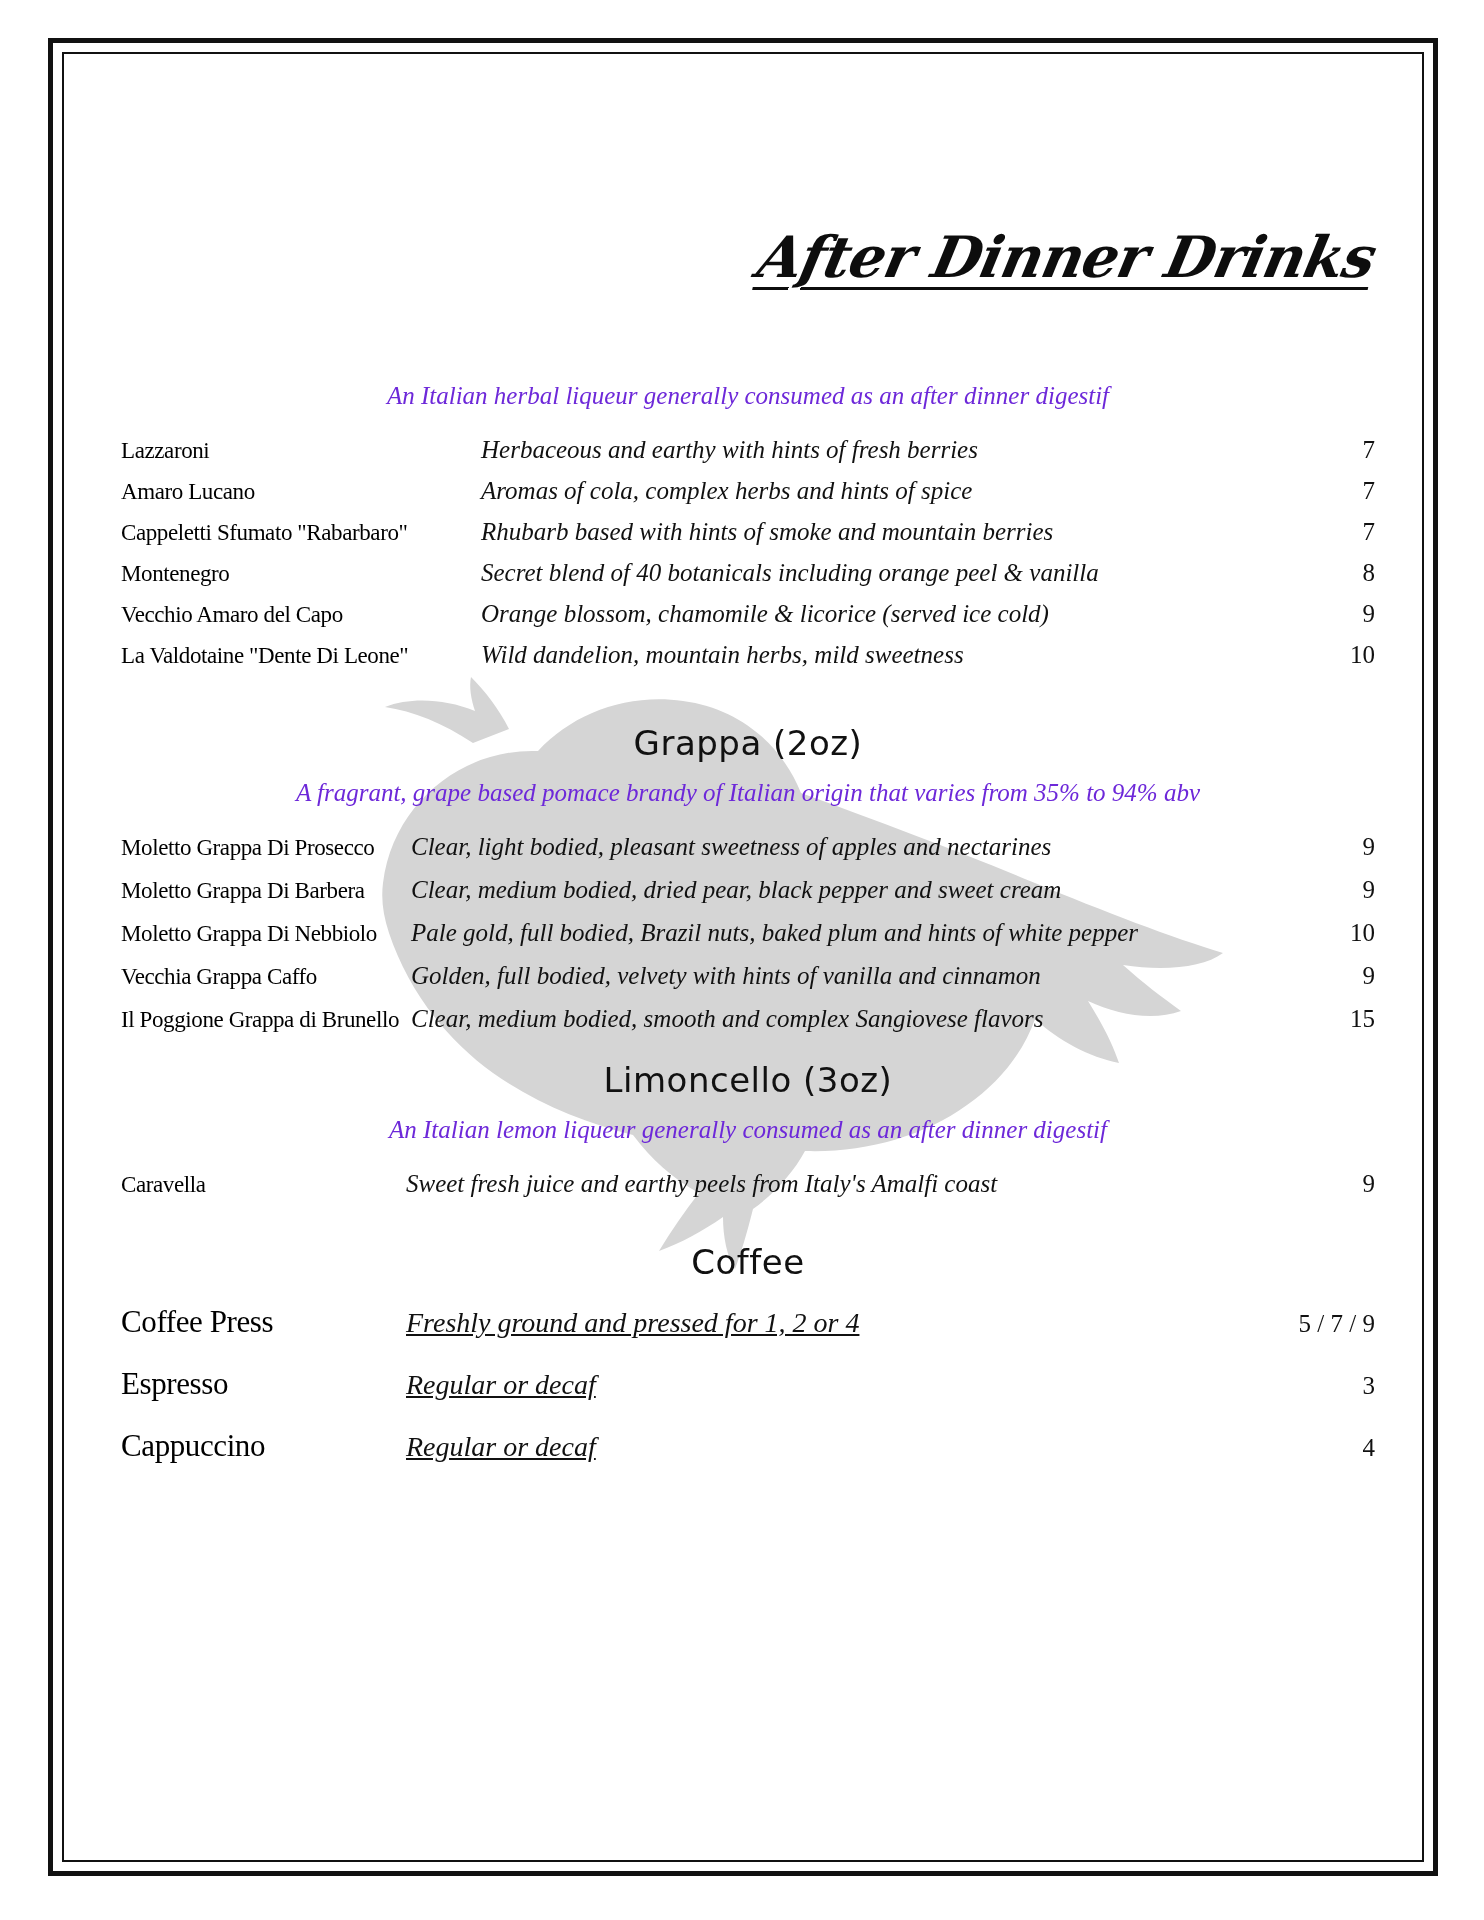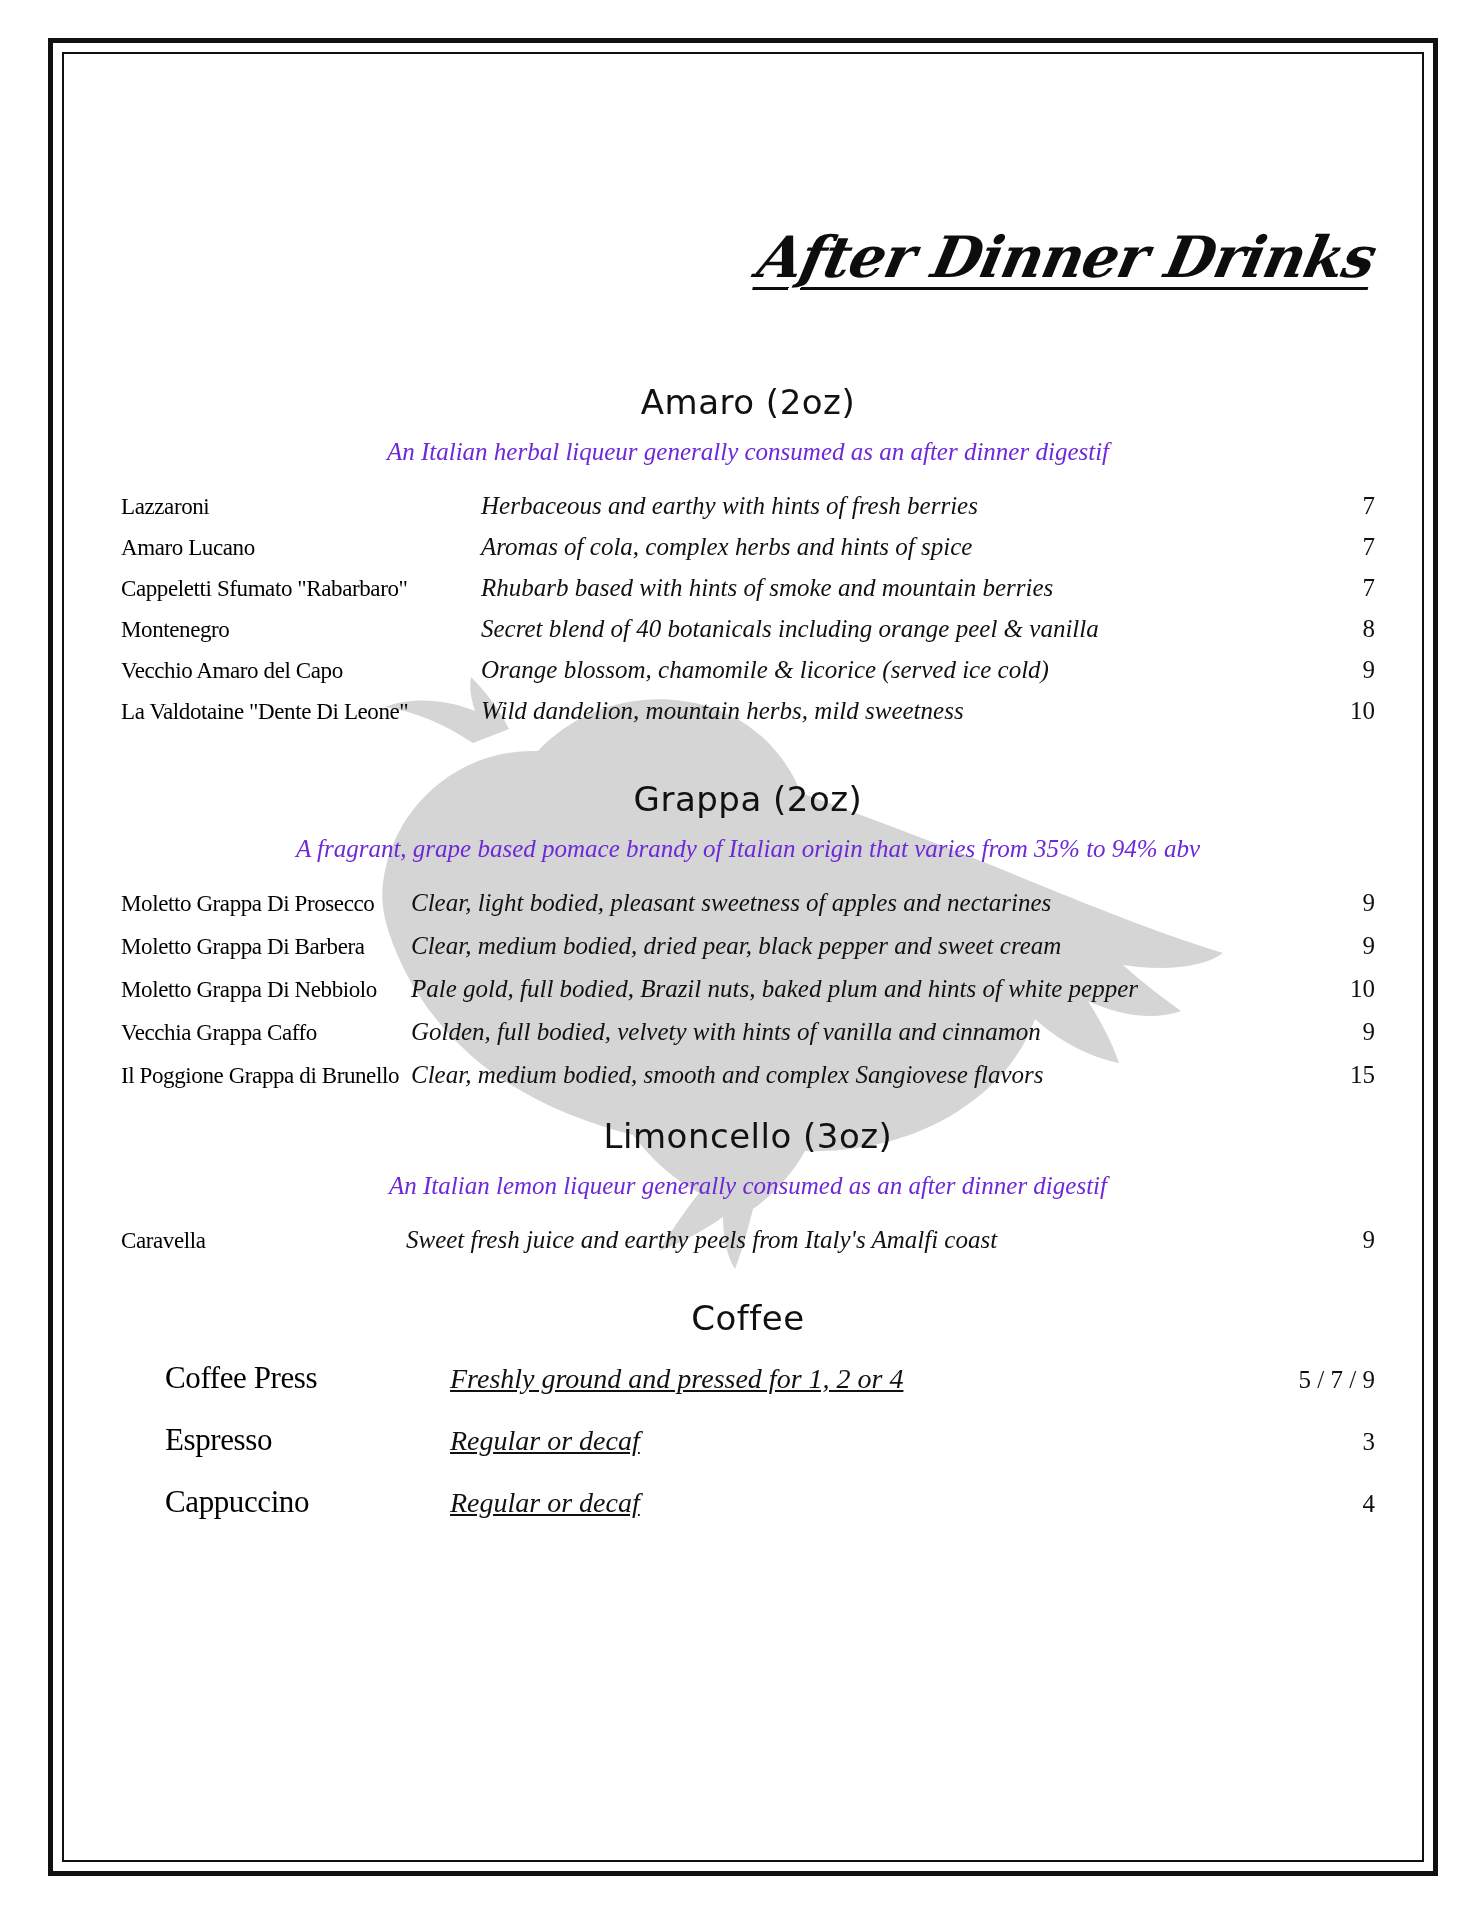--- a/index.html
+++ b/index.html
@@ -139,21 +139,20 @@
   .grappa .item-desc { width: 760px; }
 
   .limoncello .item-name { width: 285px; }
   .limoncello .item-desc { width: 765px; }
 
   
   .coffee .item-row { margin-bottom: 26px; }
   .coffee .item-name {
     width: 285px;
     font-size: 31px;
-    margin-left: 44px;
   }
   .coffee .item-desc { width: 700px; font-size: 28px; text-decoration: underline;}
   .coffee .item-price { min-width: 120px; }
 
   .section-grappa { margin-top: 54px; }
   .section-limoncello { margin-top: 27px; }
   .section-coffee { margin-top: 44px; }
   .coffee .items { margin-top: 22px; }
 </style>
 </head>
@@ -174,21 +173,20 @@
       C162 38 176 56 186 76 Z"></path>
   </svg>
 
   <div class="content">
 
     <div style="text-align:center;">
       <div class="menu-title">After Dinner Drinks</div>
     </div>
 
     <div class="section section-amaro amaro" style="margin-top:92px;">
-      <div class="section-title">Amaro (2oz)</div>
       <div class="section-sub">An Italian herbal liqueur generally consumed as an after dinner digestif</div>
       <div class="items">
         <div class="item-row">
           <div class="item-name">Lazzaroni</div>
           <div class="item-desc">Herbaceous and earthy with hints of fresh berries</div>
           <div class="item-price">7</div>
         </div>
         <div class="item-row">
           <div class="item-name">Amaro Lucano</div>
           <div class="item-desc">Aromas of cola, complex herbs and hints of spice</div>

